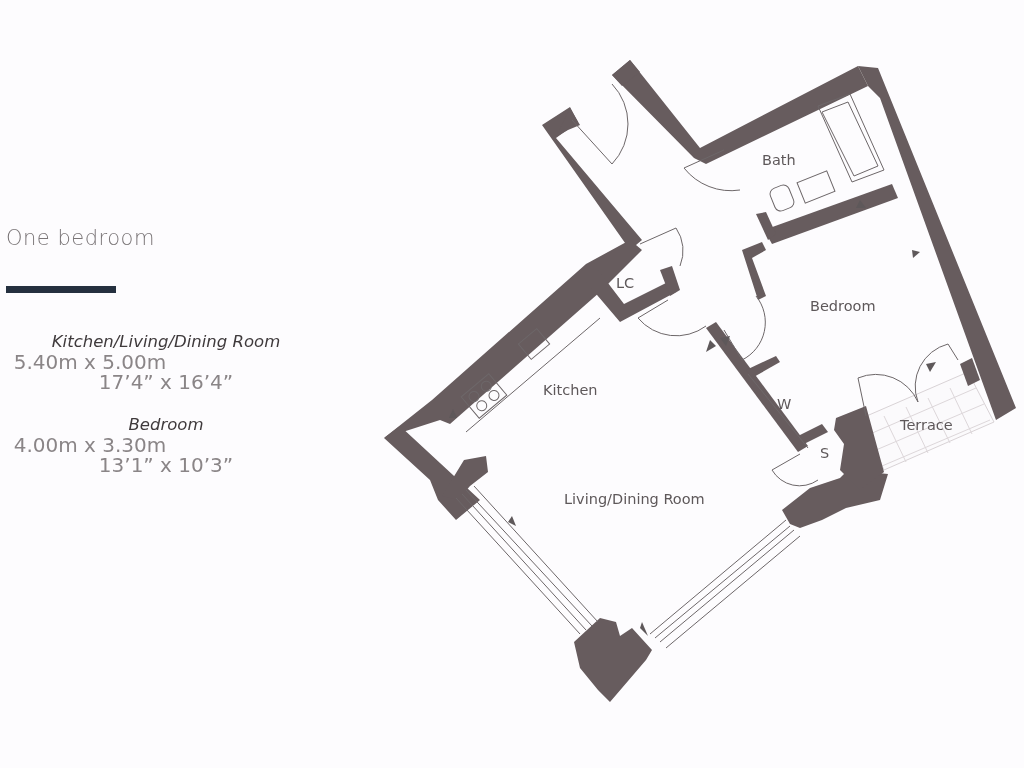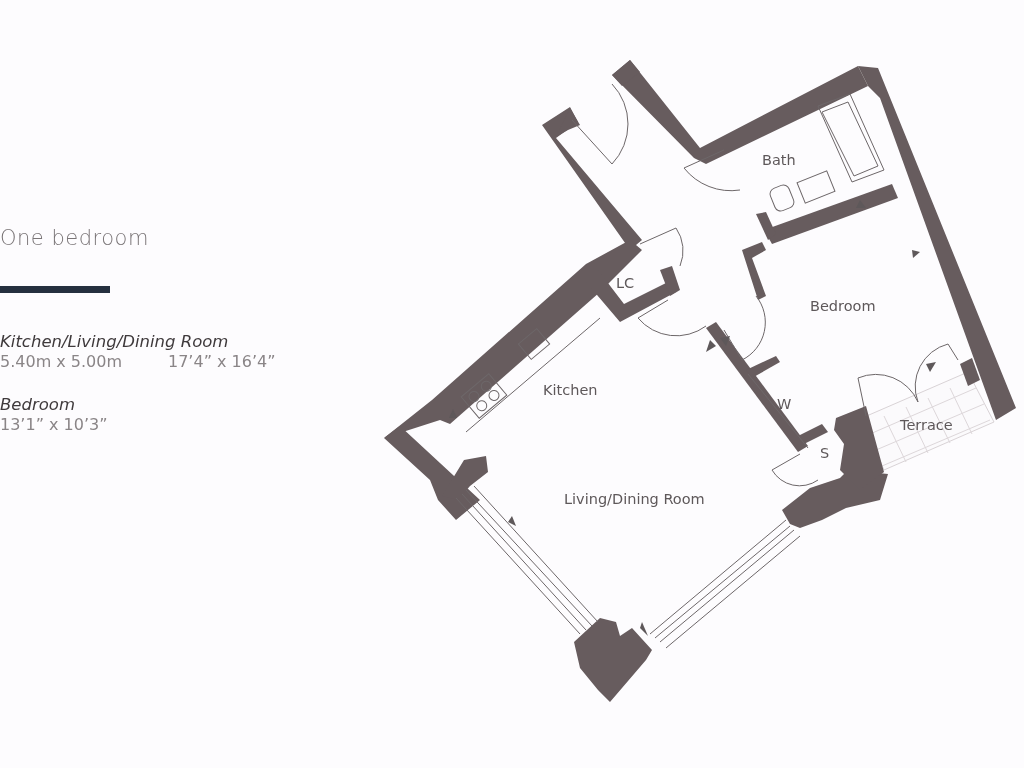--- a/index.html
+++ b/index.html
@@ -1,22 +1,22 @@
 <!DOCTYPE html>
 <html><head>
 <meta charset="utf-8">
 <style>
   html, body { margin:0; padding:0; background:#fdfcfe; }
   body { width:1024px; height:768px; position:relative; overflow:hidden; font-family:"DejaVu Sans", sans-serif; color:#6d6769; }
-  .info { position:absolute; left:0; top:224px; width:320px; }
+  .info { position:absolute; left:6px; top:224px; width:320px; }
   .title { font-size:21px; font-weight:300; color:#7a7577; letter-spacing:0.5px; margin:0; line-height:28px; }
   .accent-bar { width:110px; height:7px; background:#25303f; margin-top:34px; }
-  .room-block { margin-top:0; }
+  .room-block { margin-top:0;text-align:center; }
   .room-name { font-style:italic; font-size:16.5px; color:#3f3a3c; line-height:20px; }
-  .dims { font-size:16px; color:#8a8587; line-height:20px; display:flex; gap:0; }
+  .dims { font-size:20px; color:#8a8587; line-height:20px; display:flex; gap:0;flex-direction:column; }
   .dims .metric { width:168px; }
   .r1 { margin-top:39px; }
   .r2 { margin-top:23px; }
   svg { position:absolute; left:0; top:0; }
   .lbl { font-family:"DejaVu Sans", sans-serif; font-size:14.5px; fill:#5e585a; }
 </style>
 </head>
 <body>
 
 <div class="info">
@@ -25,20 +25,21 @@
   <div class="room-block r1">
     <div class="room-name">Kitchen/Living/Dining Room</div>
     <div class="dims">
       <span class="metric">5.40m x 5.00m</span>
       <span>17’4” x 16’4”</span>
     </div>
   </div>
   <div class="room-block r2">
     <div class="room-name">Bedroom</div>
     <div class="dims">
+      <span class="metric">4.00m x 3.30m</span>
       <span>13’1” x 10’3”</span>
     </div>
   </div>
 </div>
 
 <svg width="1024" height="768" viewBox="0 0 1024 768">
   <g>
     <polygon points="862,418 968,372 994,422 884,470" fill="#fbfafc" stroke="#d9d3d6" stroke-width="1"></polygon>
     <g stroke="#ddd7da" stroke-width="1">
       <line x1="870" y1="434" x2="976" y2="388"></line>

